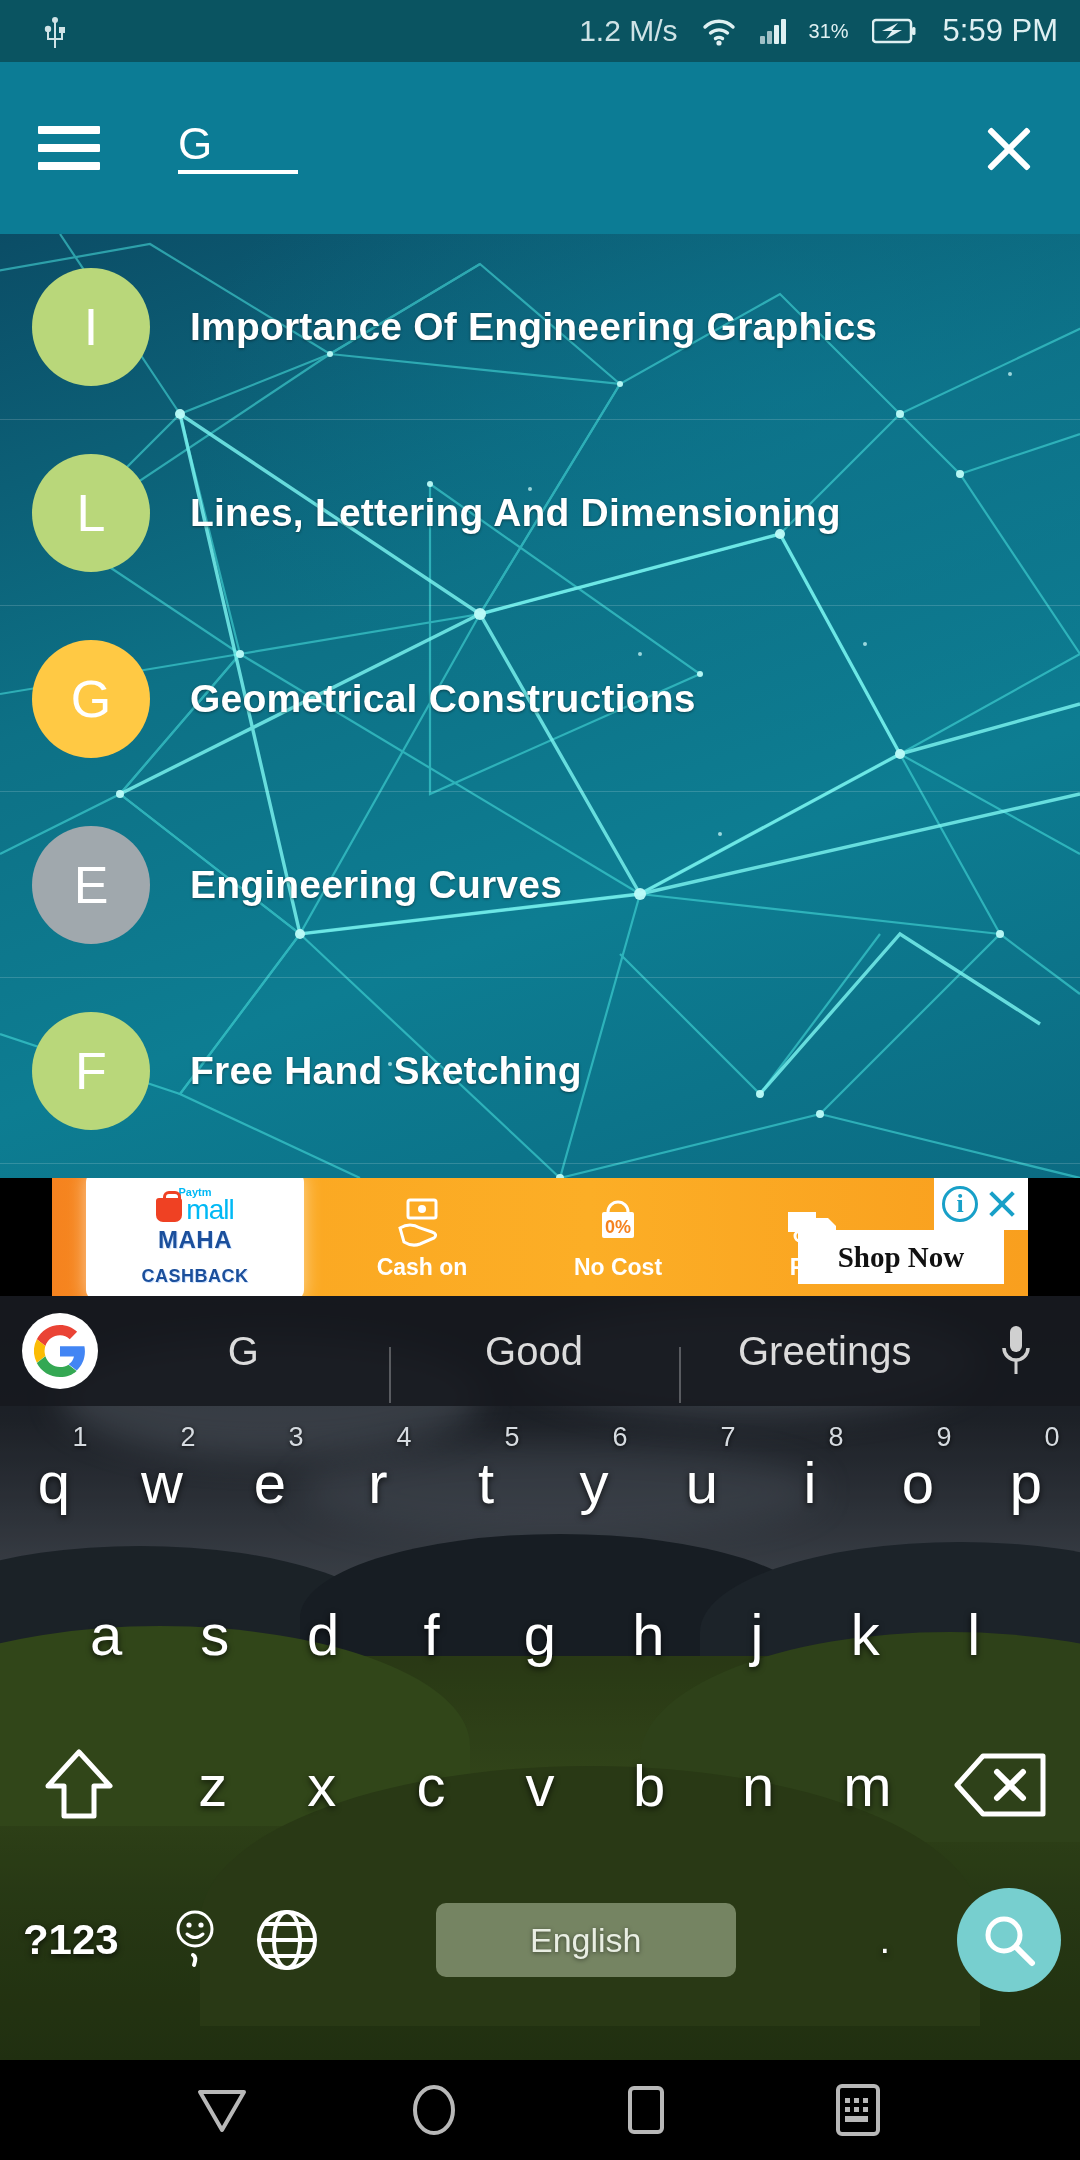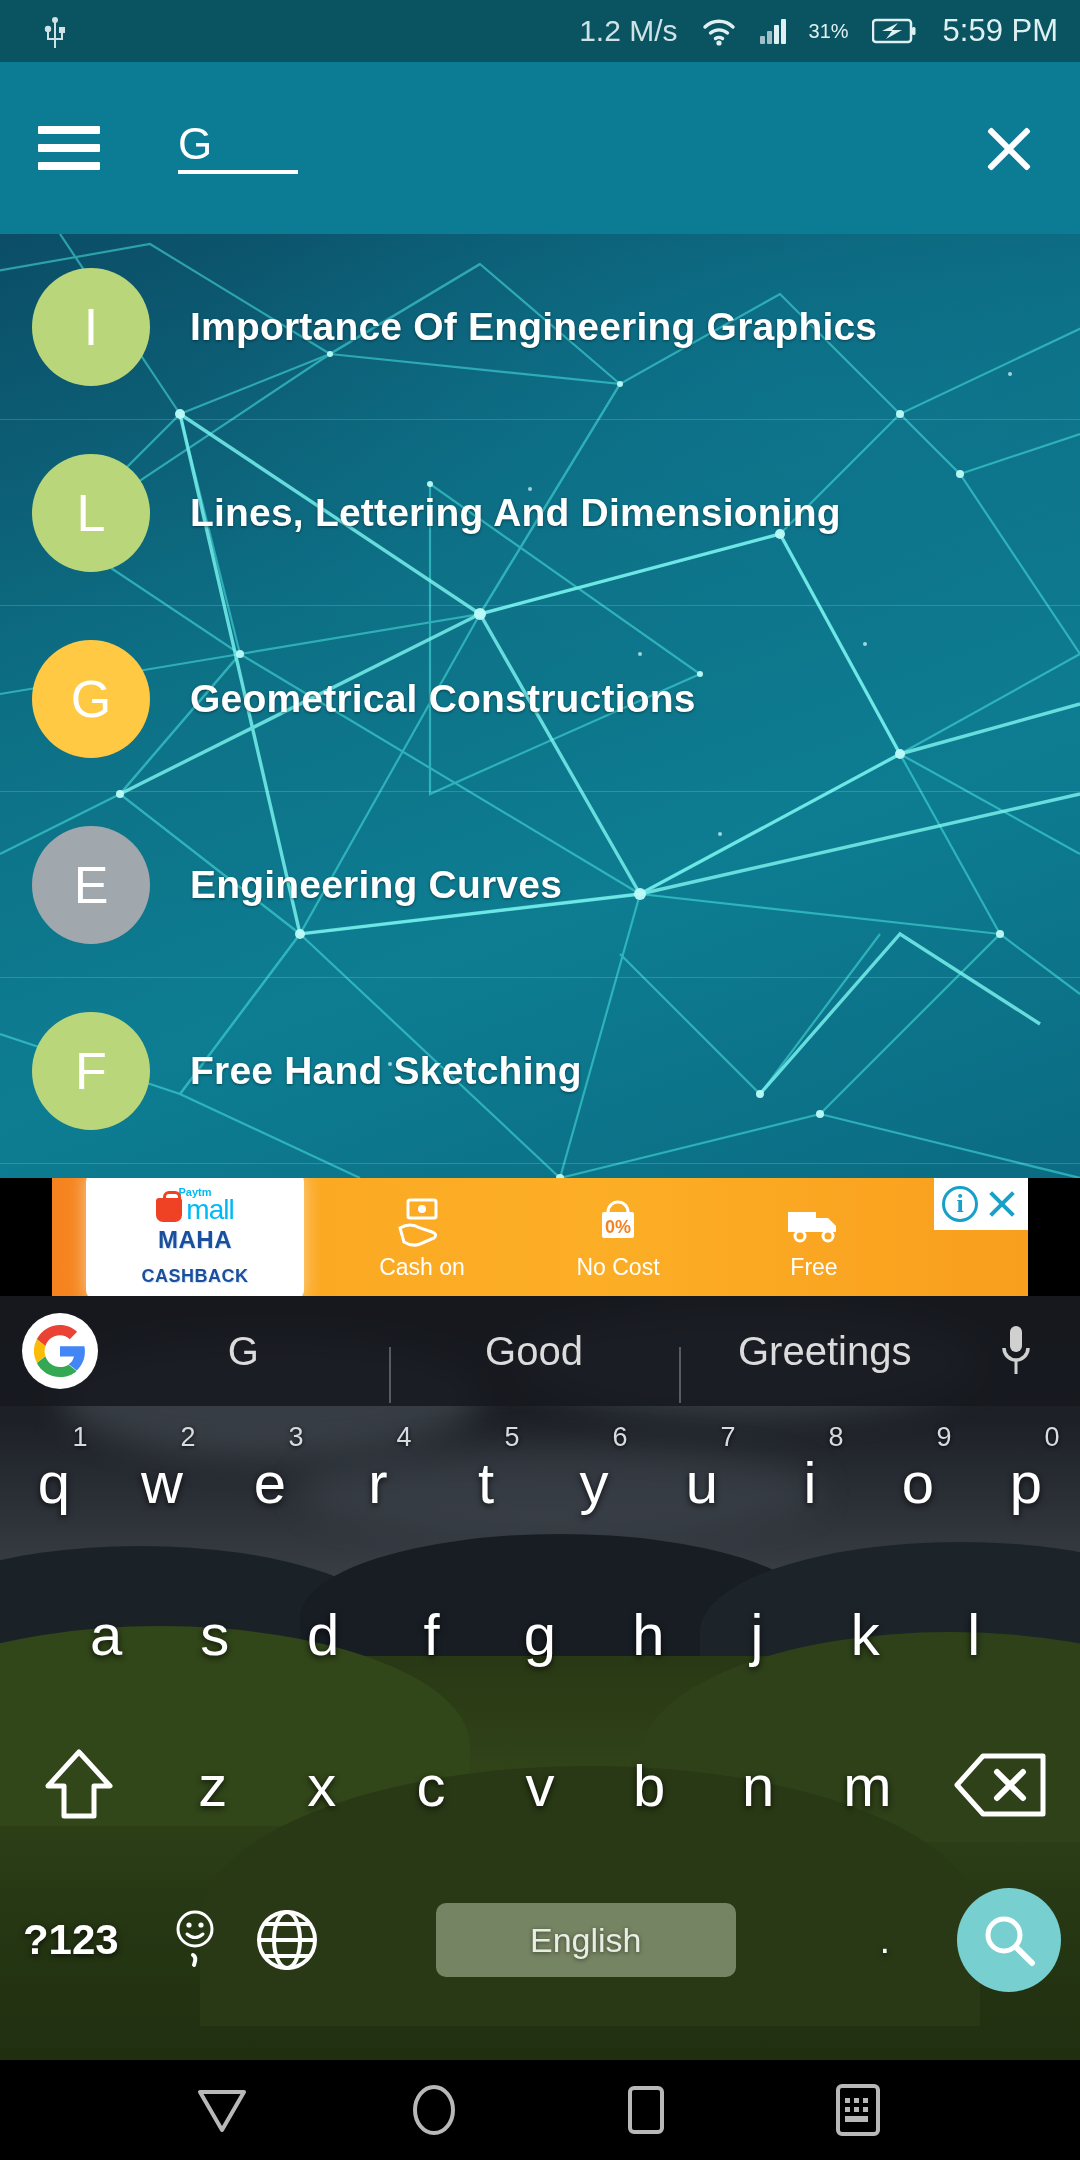--- a/index.html
+++ b/index.html
@@ -95,21 +95,21 @@
   .pm-mall{ font-size:28px; font-weight:normal; color:#00b9f5; letter-spacing:-1px;}
   .pm-paytm{ font-size:11px; font-weight:bold; color:#00b9f5; letter-spacing:0px; margin-bottom:-4px;}
   .pm-maha{ font-size:24px; font-weight:bold; color:#1b4f9c; letter-spacing:.5px; line-height:1; margin-top:2px;
     text-shadow:1px 1px 0 #cfe3ff;}
   .pm-cash{ font-size:18px; font-weight:bold; color:#1b4f9c; letter-spacing:.5px; line-height:1.05;
     text-shadow:1px 1px 0 #cfe3ff;margin-top:15px;}
 
   .ad-feats{ position:absolute; left:300px; top:16px; display:flex; gap:56px; }
   .feat{ width:140px; text-align:center; color:#ffffff; }
   .feat .fico{ height:58px; display:flex; align-items:center; justify-content:center; }
-  .feat .flabel{ font-size:23px; font-weight:normal; margin-top:2px; }
+  .feat .flabel{ font-size:23px; font-weight:bold; margin-top:2px; }
 
   .ad-cta{
     position:absolute; right:24px; bottom:12px; width:206px; height:54px;
     background:#ffffff; display:flex; align-items:center; justify-content:center;
     color:#111; font-size:29px; font-weight:bold; font-family:"Liberation Serif", serif;
   }
   .ad-corner{
     position:absolute; right:0; top:0; height:52px; background:#ffffff;
     display:flex; align-items:center; gap:6px; padding:0 8px;
   }
@@ -397,20 +397,21 @@
             <rect x="4" y="14" width="28" height="20" fill="#fff"></rect>
             <path d="M32 20 h12 l8 8 v6 H32 z" fill="#fff"></path>
             <circle cx="16" cy="38" r="5" fill="none" stroke="#fff" stroke-width="3"></circle>
             <circle cx="44" cy="38" r="5" fill="none" stroke="#fff" stroke-width="3"></circle>
           </svg>
         </div>
         <div class="flabel">Free</div>
       </div>
     </div>
 
+    <div class="ad-cta">Shop Now</div>
 
     <div class="ad-corner">
       <div class="ad-i">i</div>
       <div class="ad-x"></div>
     </div>
   </div>
 
   <div class="kb">
     <div class="kb-bg">
       <div class="kb-sky"></div>

